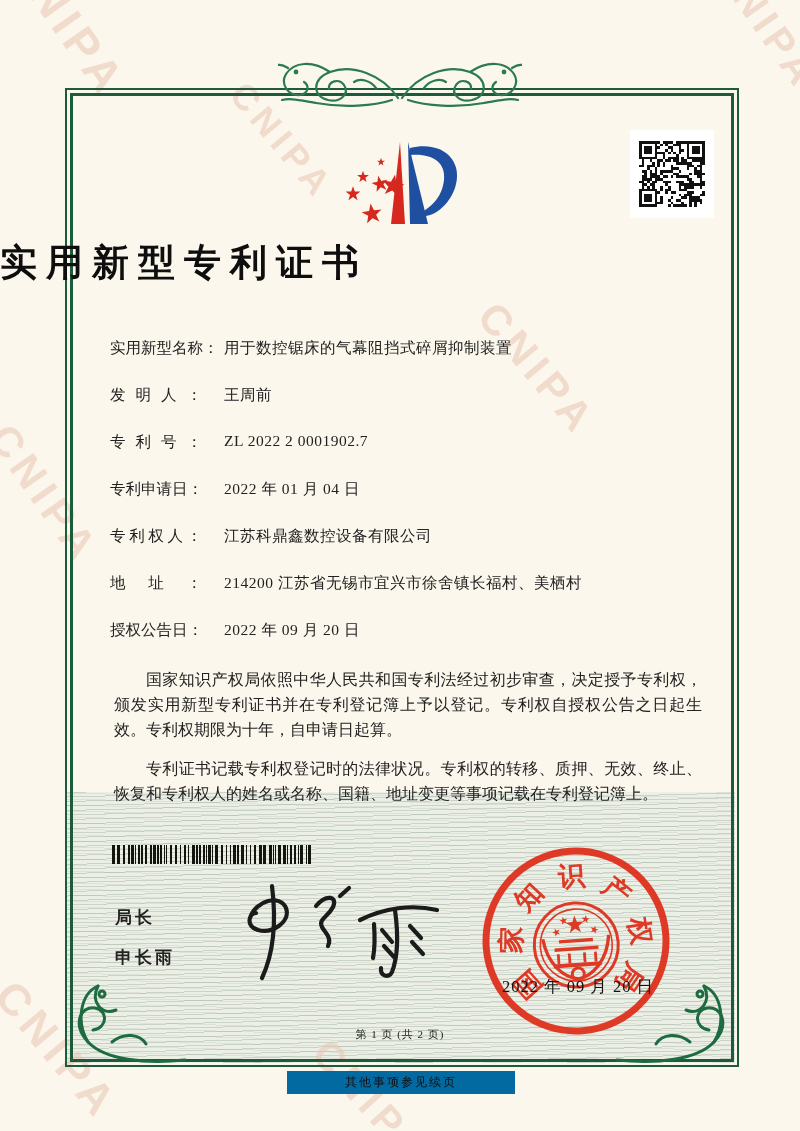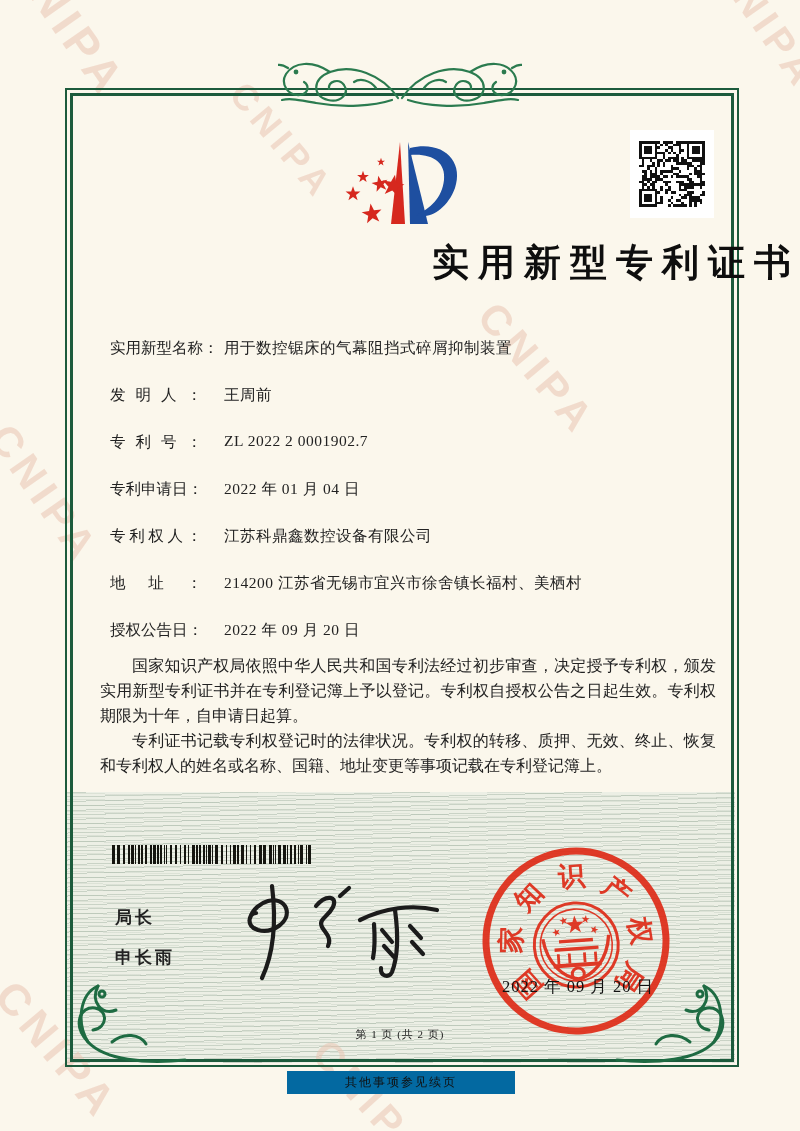--- a/index.html
+++ b/index.html
@@ -23,33 +23,33 @@
   .frame-inner{position:absolute;left:3px;top:3px;right:3px;bottom:3px;border:3px solid #1C5B3C;}
 
   .ornament{position:absolute;z-index:3;pointer-events:none;}
 
   .certno{position:absolute;left:100px;top:138px;font-size:17px;letter-spacing:2px;color:#1c1c1c;z-index:4;}
 
   .logo{position:absolute;left:336px;top:122px;z-index:4;}
   .qrwrap{position:absolute;left:630px;top:130px;width:84px;height:88px;background:#fff;z-index:4;}
   .qrwrap svg{position:absolute;left:9px;top:11px;}
 
-  .title{position:absolute;left:0;top:238px;width:100%;text-align:right;font-size:37px;
+  .title{position:absolute;left:0;top:238px;width:100%;text-align:left;font-size:37px;
       font-weight:bold;letter-spacing:9px;color:#0e0e0e;z-index:4;}
 
   .fields{position:absolute;left:110px;top:338px;width:620px;z-index:4;font-size:15.5px;color:#222;}
   .frow{position:absolute;left:0;white-space:nowrap;}
   .flabel{display:inline-block;width:92px;text-align:justify;text-align-last:justify;vertical-align:top;}
   .fvalue{margin-left:22px;letter-spacing:0.5px;}
   .grantrow .second{position:absolute;left:258px;top:0;}
   .grantrow .flabel2{display:inline-block;}
 
   .paras{position:absolute;left:100px;top:653px;width:616px;z-index:4;font-size:16px;
       line-height:25px;color:#222;text-align:justify;}
-  .paras p{margin:0;text-indent:2em;}
+  .paras p{margin:14px;text-indent:2em;}
 
   .barcode{position:absolute;left:112px;top:845px;z-index:4;}
 
   .sigblock{position:absolute;left:115px;top:906px;z-index:4;font-family:"Liberation Sans",sans-serif;
       font-size:17px;color:#222;letter-spacing:3px;font-weight:bold;}
   .sigblock div{margin-bottom:17px;}
   .signature{position:absolute;left:232px;top:880px;z-index:5;}
 
   .seal{position:absolute;left:480px;top:845px;z-index:5;}
   .sealdate{position:absolute;left:498px;top:976px;width:160px;text-align:center;font-size:16.5px;

